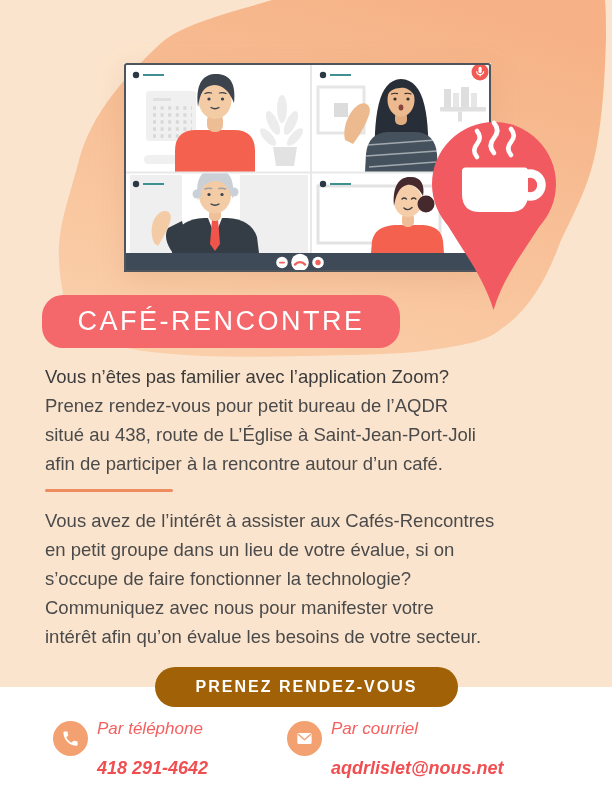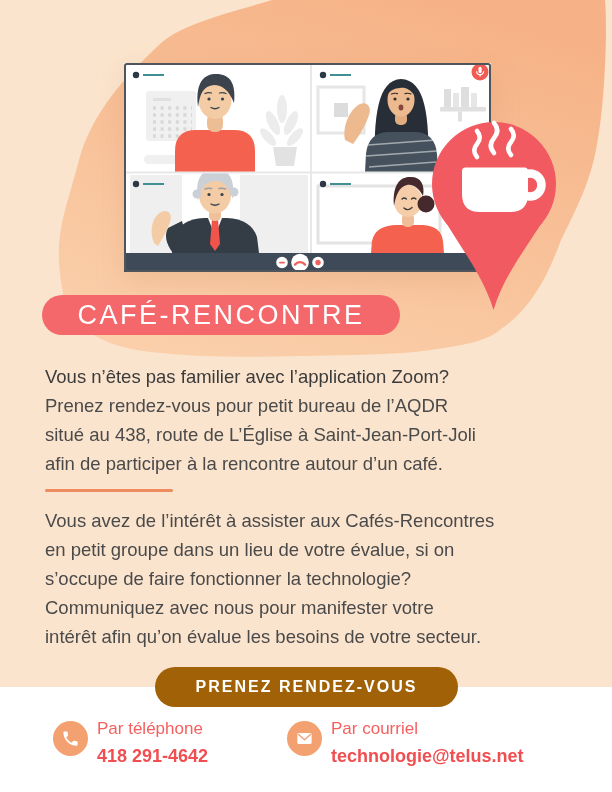--- a/index.html
+++ b/index.html
@@ -11,21 +11,21 @@
   .abs{position:absolute;}
   
   .blob-svg{left:0;top:0;width:612px;height:480px;}
   .white-strip{left:0;top:687px;width:612px;height:105px;background:#FFFFFF;}
   
   .monitor{left:124px;top:63px;width:367px;height:209px;filter:drop-shadow(0 8px 14px rgba(190,120,80,.18));}
   
   .pin-svg{left:424px;top:114px;width:146px;height:200px;}
   
   .title-pill{
-    left:42px;top:295px;width:358px;height:40px;border-radius:21px;
+    left:42px;top:295px;width:358px;height:53px;border-radius:21px;
     background:#F4686B;display:flex;align-items:center;justify-content:center;
   }
   .title-pill span{color:#FFFFFF;font-size:27px;letter-spacing:2.5px;font-weight:normal;}
   
   .para{left:45px;width:545px;color:#4A4A4A;font-size:18.5px;line-height:29px;}
   .para .lead{font-weight:normal;color:#3B3B3B;}
   .p1{top:362px;}
   .p2{top:506px;}
   .divider{left:45px;top:489px;width:128px;height:3px;border-radius:2px;background:#EE8B5F;}
   
@@ -35,21 +35,21 @@
     font-size:16px;font-weight:bold;letter-spacing:2px;cursor:pointer;border:none;
   }
   
   .contact{top:719px;display:flex;align-items:flex-start;gap:9px;}
   .contact.phone{left:53px;}
   .contact.email{left:287px;}
   .cicon{
     width:35px;height:35px;border-radius:50%;background:#F3A171;flex:0 0 auto;
     display:flex;align-items:center;justify-content:center;margin-top:2px;
   }
-  .ctext{display:flex;flex-direction:column;gap:8px;}
+  .ctext{display:flex;flex-direction:column;gap:20px;font-style:italic;}
   .clabel{color:#F5605F;font-size:17px;line-height:19px;}
   .cvalue{color:#F04E50;font-size:18px;line-height:21px;font-weight:bold;}
 </style>
 </head>
 <body>
 
 <div class="page">
 
   <svg class="abs blob-svg" viewBox="0 0 612 480" aria-hidden="true">
     <defs>
@@ -279,17 +279,17 @@
 
   <div class="abs contact email">
     <div class="cicon">
       <svg width="19" height="19" viewBox="0 0 24 24" aria-hidden="true">
         <rect x="3" y="5" width="18" height="14" rx="2" fill="#FFFFFF"></rect>
         <path d="M4.5,7 L12,13.5 L19.5,7" stroke="#F3A171" stroke-width="1.8" fill="none" stroke-linecap="round" stroke-linejoin="round"></path>
       </svg>
     </div>
     <div class="ctext">
       <span class="clabel">Par courriel</span>
-      <span class="cvalue">technologie@telus.net</span>
+      <span class="cvalue">aqdrlislet@nous.net</span>
     </div>
   </div>
 
 </div>
 
 </body></html>

